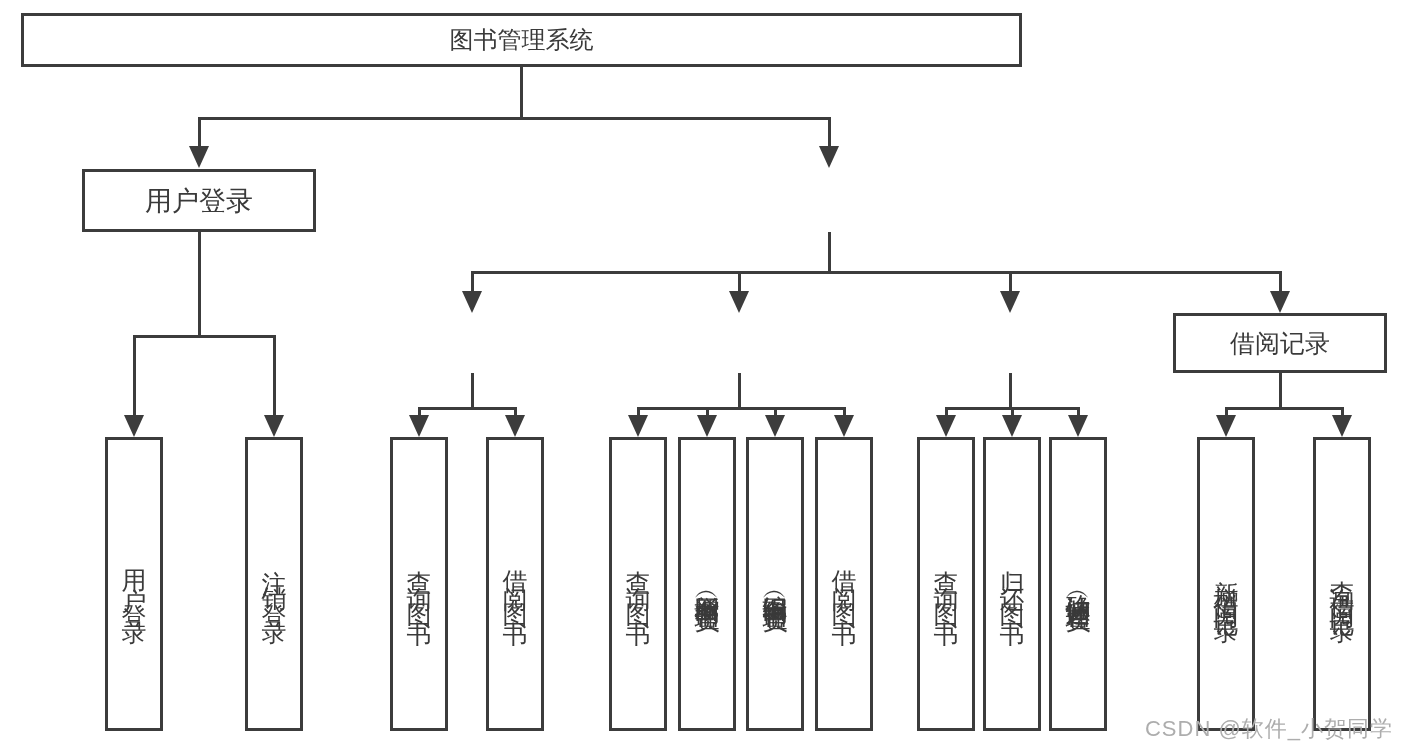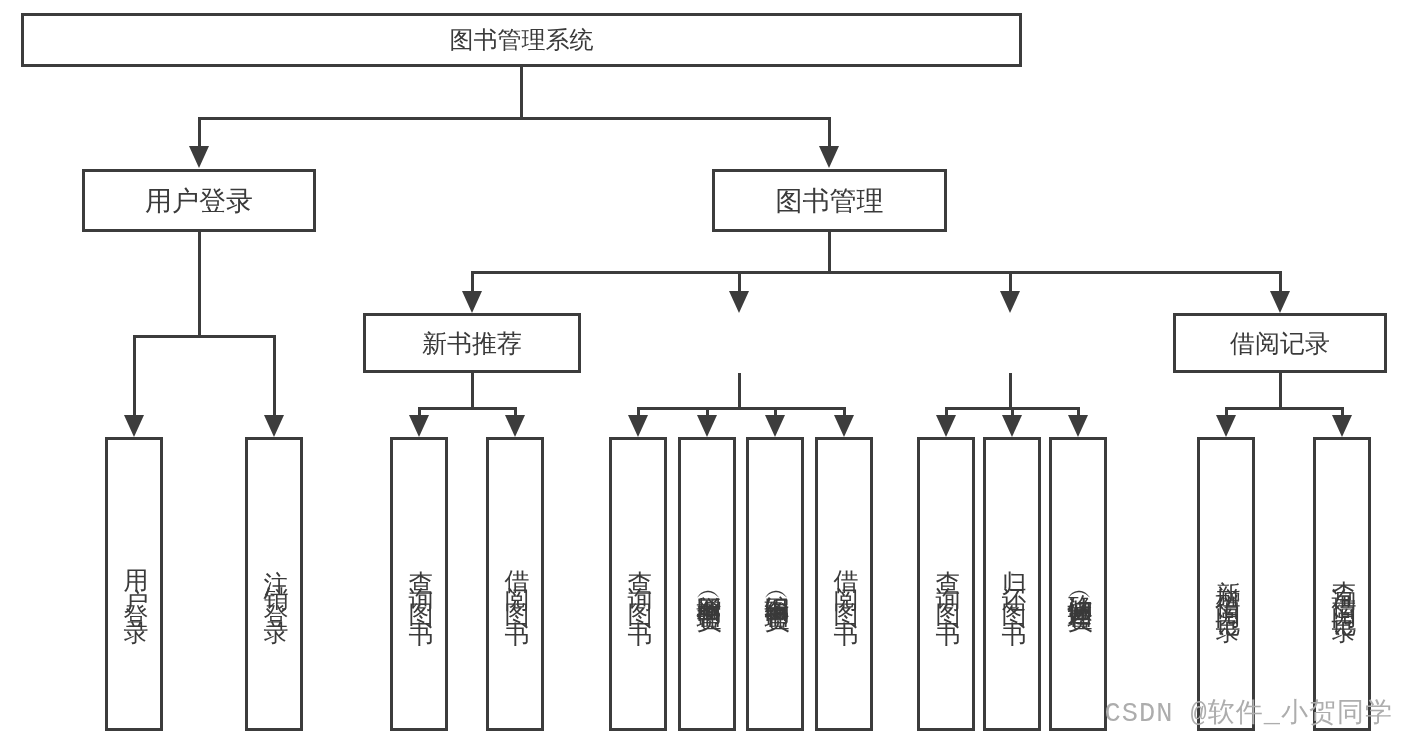--- a/index.html
+++ b/index.html
@@ -4,21 +4,21 @@
 <style>
   :root{
     --line:#3c3c3c;
     --text:#3a3a3a;
     --bg:#ffffff;
     --wm:#adadad;
   }
   html,body{margin:0;padding:0;background:var(--bg);}
   .canvas{
     position:relative;width:1405px;height:747px;background:var(--bg);
-    font-family:Liberation Mono, monospace;overflow:hidden;
+    font-family:Liberation Sans, sans-serif;overflow:hidden;
   }
   .box{
     position:absolute;background:#fff;border:3px solid var(--line);
     box-sizing:border-box;display:flex;align-items:center;justify-content:center;
     color:var(--text);
   }
   .box .lbl{white-space:nowrap;}
   .vbox .lbl{
     writing-mode:vertical-rl;text-orientation:mixed;white-space:normal;
     line-height:1;
@@ -27,44 +27,38 @@
   .ls-md .lbl{letter-spacing:8px;}
   .ls-sm .lbl{letter-spacing:2px;}
   .lv{position:absolute;width:3px;background:var(--line);}
   .lh{position:absolute;height:3px;background:var(--line);}
   .ah{
     position:absolute;width:0;height:0;
     border-left:10px solid transparent;border-right:10px solid transparent;
     border-top:22px solid var(--line);
   }
   .watermark{
-    position:absolute;color:var(--wm);font-size:27px;letter-spacing:1px;
-    right:12px;top:694px;white-space:nowrap;
+    position:absolute;color:var(--wm);font-size:22px;letter-spacing:1px;
+    right:12px;top:714px;white-space:nowrap;
   }
 </style>
 </head>
 <body>
 
 <div class="canvas">
 
   <div class="box" style="left:21px;top:13px;width:1001px;height:54px;font-size:24px">
     <span class="lbl">图书管理系统</span>
   </div>
 
   <div class="box" style="left:82px;top:169px;width:234px;height:63px;font-size:27px">
     <span class="lbl">用户登录</span>
   </div>
 
-  <div class="box" style="left:712px;top:169px;width:235px;height:63px;font-size:27px">
-    <span class="lbl">图书管理</span>
-  </div>
 
-  <div class="box" style="left:363px;top:313px;width:218px;height:60px;font-size:25px">
-    <span class="lbl">新书推荐</span>
-  </div>
 
 
 
   <div class="box" style="left:1173px;top:313px;width:214px;height:60px;font-size:25px">
     <span class="lbl">借阅记录</span>
   </div>
 
   <div class="box vbox ls-lg" style="left:105px;top:437px;width:58px;height:294px;font-size:25px">
     <span class="lbl">用户登录</span>
   </div>

